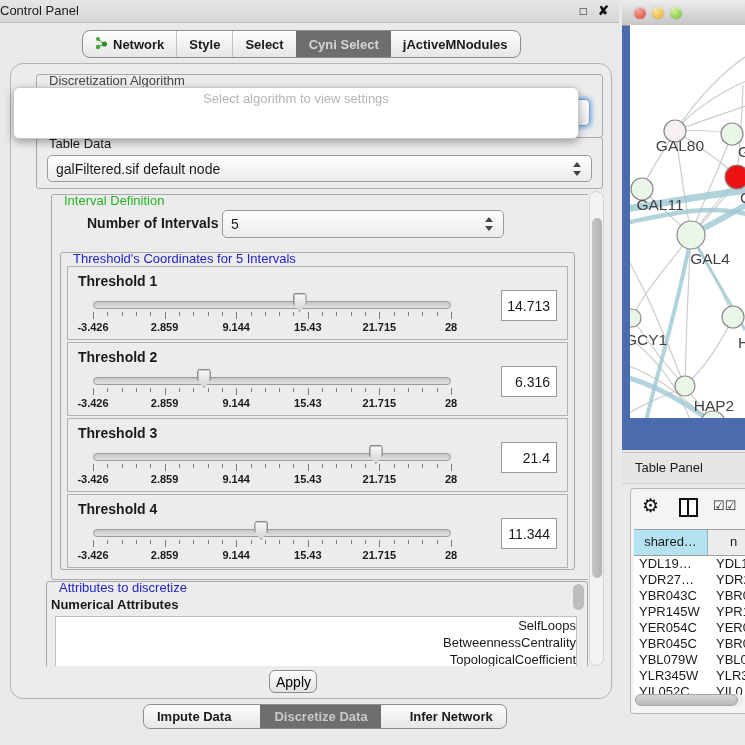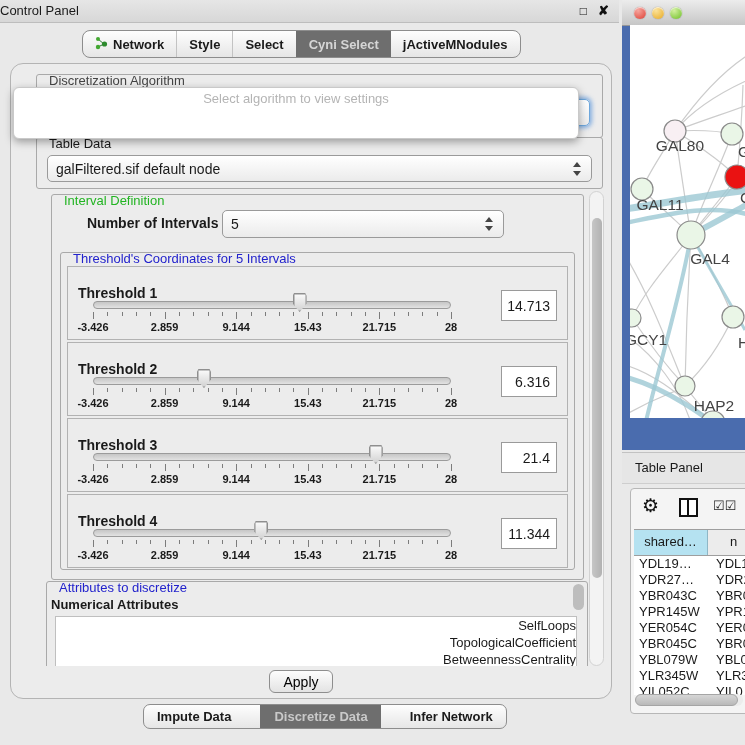--- a/index.html
+++ b/index.html
@@ -49,21 +49,21 @@
   .vscroll{position:absolute;left:578px;top:127px;width:15px;height:475px;
     background:#f3f3f3;border:1px solid #d2d2d2;border-radius:8px;box-sizing:border-box;}
   .vscroll .thumb{position:absolute;left:1.5px;top:26px;width:10px;height:360px;
     background:linear-gradient(90deg,#c6c6c6,#b2b2b2);border-radius:6px;}
   .lbl-green{color:var(--label-green,#22b422);}
   .lbl-blue{color:var(--label-blue,#2222cc);}
   .boldlbl{font-weight:bold;font-size:14px;}
   
   .spanel{position:relative;height:72px;margin:0 6px 2px 6px;background:#ececec;
     border:1px solid #b2b2b2;}
-  .spanel .stitle{position:absolute;left:10px;top:18px;font-weight:bold;font-size:14px;}
+  .spanel .stitle{position:absolute;left:10px;top:6px;font-weight:bold;font-size:14px;}
   .sliderwrap{position:absolute;left:25px;top:24px;width:358px;height:46px;}
   .track{position:absolute;left:0;right:0;top:10px;height:6px;border-radius:4px;
     background:linear-gradient(#c6c6c6,#e2e2e2);border:1px solid #9b9b9b;}
   .thumb-h{position:absolute;top:2px;width:14px;height:19px;
     clip-path:polygon(10% 0,90% 0,100% 14%,100% 55%,50% 100%,0 55%,0 14%);
     background:linear-gradient(#fdfdfd,#cfcfcf);box-shadow:inset 0 0 0 1.5px #8f8f8f;cursor:pointer;}
   .tick{position:absolute;top:21px;width:1px;background:#7c7c7c;}
   .tick.major{height:7px;}
   .tick.minor{height:4px;}
   .ticklabel{position:absolute;top:30px;transform:translateX(-50%);
@@ -71,21 +71,21 @@
   .valuebox{position:absolute;right:10px;top:23px;width:56px;height:31px;background:#fff;
     border:1px solid #9a9a9a;font-size:14px;line-height:31px;text-align:right;
     padding-right:6px;box-sizing:border-box;}
   
   .attrlist{position:absolute;left:8px;top:34px;right:10px;height:49px;background:#fff;
     border:1px solid #bfbfbf;overflow:hidden;font-size:13px;}
   .attrlist .item{padding-left:18px;line-height:17px;cursor:default;text-align:right;}
   .attrscroll{position:absolute;right:3px;top:2px;width:11px;height:44px;border-radius:6px;}
   .attrscroll .thumb{position:absolute;left:0;top:0;width:11px;height:26px;background:#bdbdbd;
     border-radius:6px;}
-  .applybtn{position:absolute;left:258px;top:606px;width:64px;height:23px;
+  .applybtn{position:absolute;left:258px;top:606px;width:48px;height:23px;
     background:linear-gradient(#fdfdfd,#e3e3e3);border:1px solid #8e8e8e;border-radius:6px;
     font-size:14px;font-family:"Liberation Sans",sans-serif;cursor:pointer;}
   .bottombar{position:absolute;left:143px;top:704px;height:23px;display:inline-flex;
     border:1px solid #8d8d8d;border-radius:7px;overflow:hidden;
     background:linear-gradient(#fefefe,#e6e6e6);gap:16px;}
   .btab{padding:0 13px;font-size:13px;font-weight:bold;line-height:23px;cursor:pointer;
     border-left:1px solid #c3c3c3;}
   .btab:first-child{border-left:none;}
   .btab.sel{background:#6e6e6e;color:#c9c9c9;border-left-color:#6e6e6e;}
   .btab.sel + .btab{border-left:none;}
@@ -184,21 +184,21 @@
       <div class="group" style="left:25px;top:73px;width:565px;height:50px;">
         <span class="grouplabel">Table Data</span>
         <div class="combo" style="left:10px;top:17px;width:545px;">
           <span>galFiltered.sif default node</span>
           <span class="spin"></span>
         </div>
       </div>
 
       <div class="scrollarea">
 
-        <div class="group" style="left:15px;top:3px;width:531px;height:384px;">
+        <div class="group" style="left:15px;top:3px;width:531px;height:384px;padding-left:40px;">
           <span class="grouplabel lbl-green">Interval Definition</span>
 
           <span class="boldlbl" style="position:absolute;left:35px;top:20px;">Number of Intervals</span>
           <div class="combo" style="left:170px;top:15px;width:282px;height:28px;">
             <span>5</span>
             <span class="spin"></span>
           </div>
 
           <div class="group" style="left:8px;top:57px;width:513px;height:316px;">
             <span class="grouplabel lbl-blue">Threshold's Coordinates for 5 Intervals</span>
@@ -365,22 +365,22 @@
                 </div>
               </div>
           </div>
         </div>
 
         <div class="group" style="left:10px;top:390px;width:540px;height:90px;">
           <span class="grouplabel lbl-blue">Attributes to discretize</span>
           <span style="position:absolute;left:4px;top:15px;font-weight:bold;font-size:13px;">Numerical Attributes</span>
           <div class="attrlist" id="attrList">
               <div class="item">SelfLoops</div>
+              <div class="item">BetweennessCentrality</div>
               <div class="item">TopologicalCoefficient</div>
-              <div class="item">BetweennessCentrality</div>
             </div>
           <div class="attrscroll">
               <div class="thumb"></div>
             </div>
         </div>
       </div>
 
       <div class="vscroll">
         <div class="thumb"></div>
       </div>

